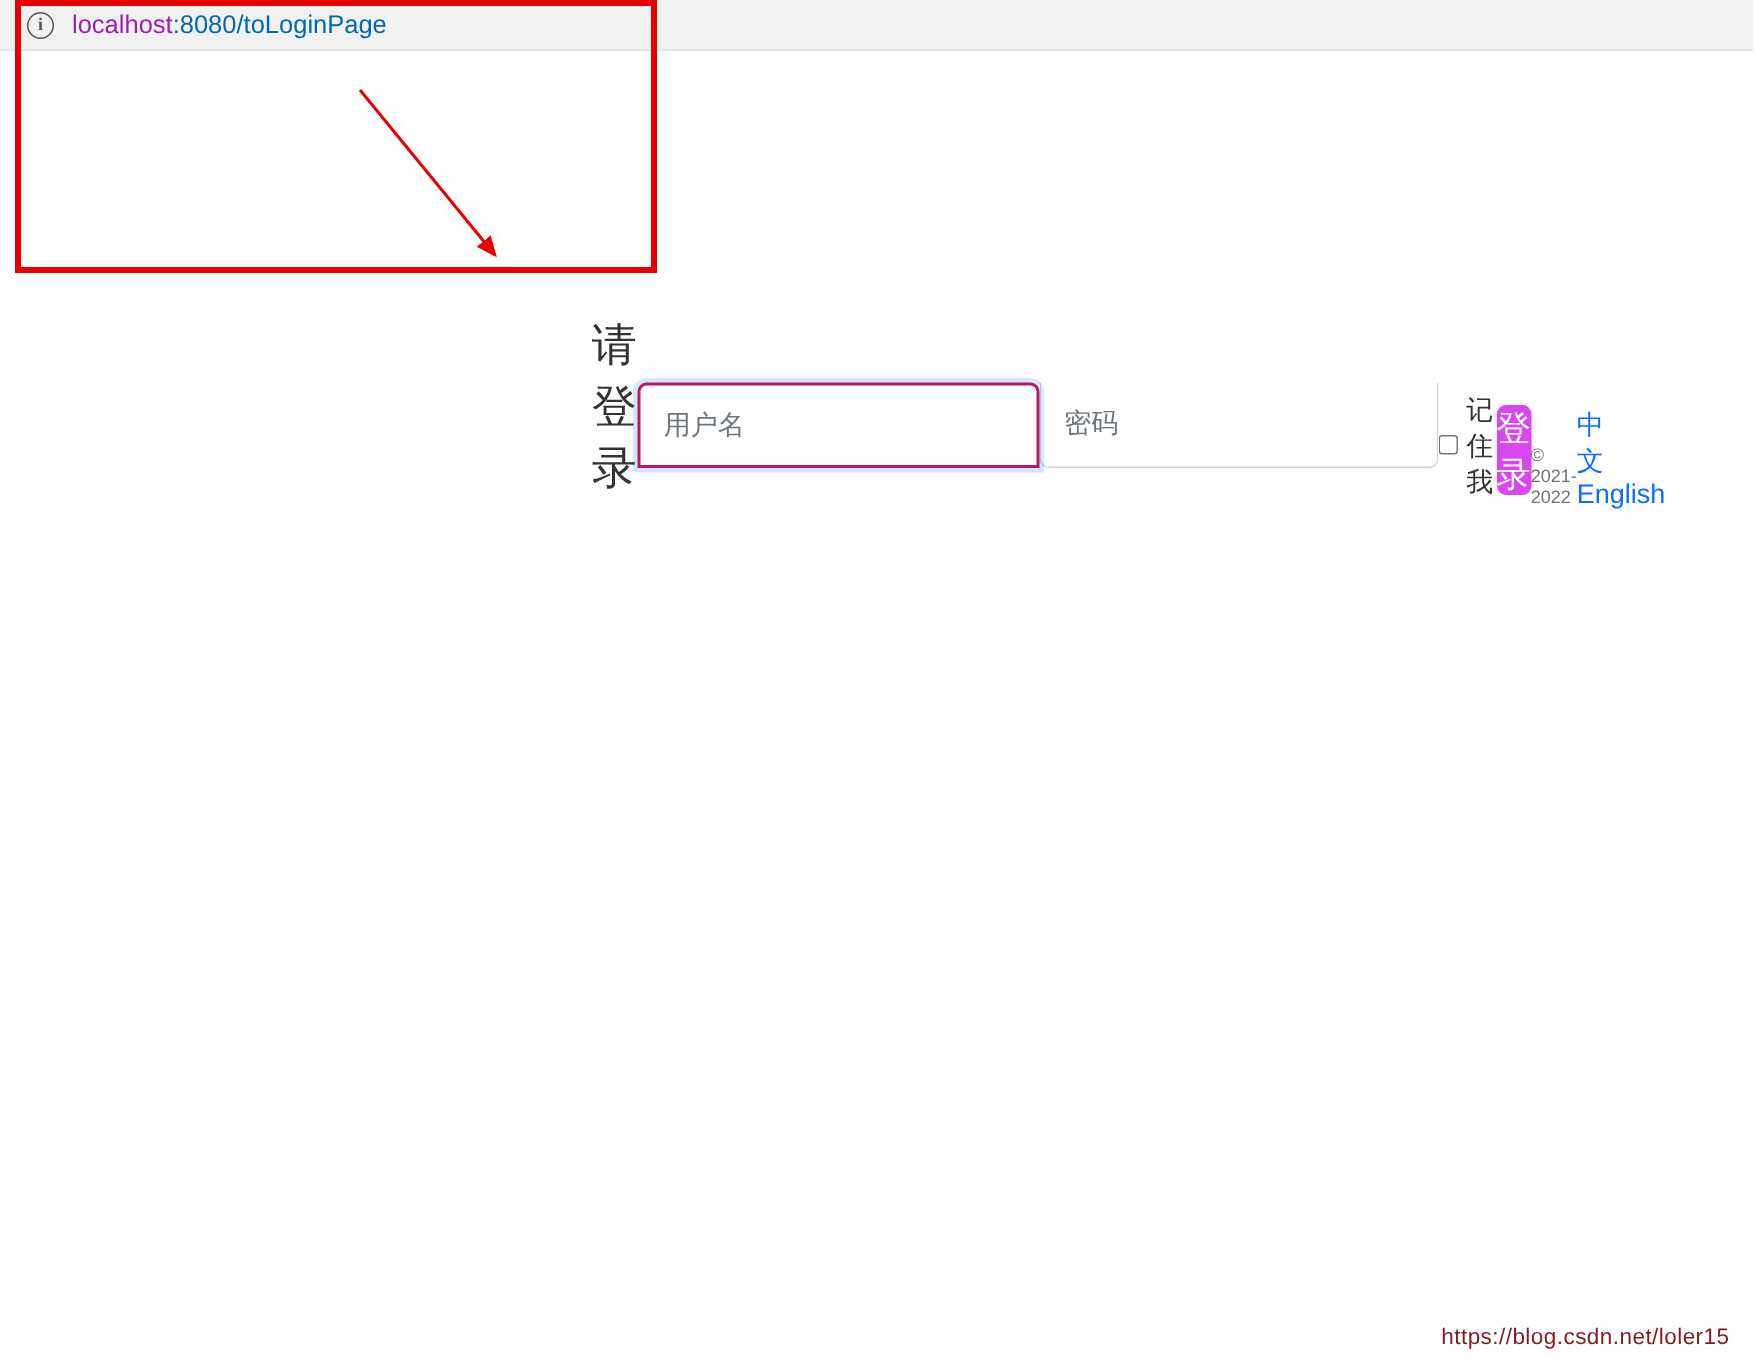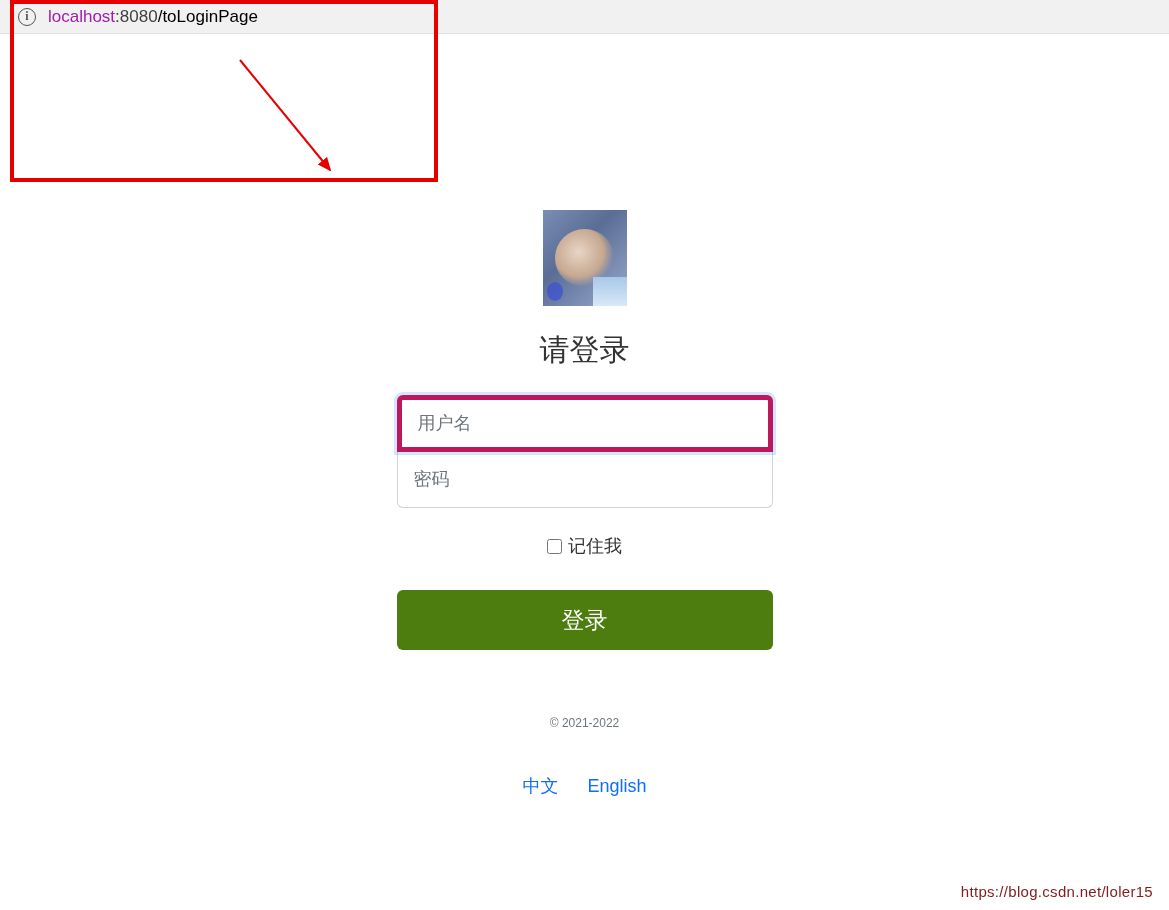--- a/index.html
+++ b/index.html
@@ -29,22 +29,22 @@
       display: flex;
       align-items: center;
       justify-content: center;
       font-size: 12px;
       color: #555;
       margin-right: 12px;
       font-weight: bold;
       font-family: Georgia, serif;
     }
     .url-host { color: #a21caf; }
-    .url-port { color: #404040; }
-    .url-path { color: #000000; }
+    .url-port { color: #0369a1; }
+    .url-path { color: #0369a1; }
     .annotation-box {
       position: absolute;
       top: 0;
       left: 10px;
       width: 428px;
       height: 182px;
       border: 4px solid #e60000;
       pointer-events: none;
       z-index: 10;
     }
@@ -57,21 +57,21 @@
       pointer-events: none;
       z-index: 11;
     }
     .login-container {
       position: absolute;
       top: 210px;
       left: 50%;
       transform: translateX(-50%);
       width: 380px;
       display: flex;
-      flex-direction: column;
+      flex-direction: row;
       align-items: center;
     }
     .avatar {
       width: 84px;
       height: 96px;
       background: linear-gradient(135deg, #7a8db5 0%, #5a6d95 40%, #9aabcf 100%);
       position: relative;
       overflow: hidden;
       margin-bottom: 24px;
     }
@@ -117,21 +117,21 @@
       padding: 0 16px;
       font-size: 18px;
       color: #495057;
       outline: none;
     }
     .form-control::placeholder {
       color: #6c757d;
     }
     .username-input {
       border-radius: 6px 6px 0 0;
-      border: 5px solid #be185d;
+      border: 2px solid #be185d;
       box-shadow: 0 0 0 3px rgba(13, 110, 253, 0.18);
       position: relative;
       z-index: 2;
     }
     .password-input {
       border-radius: 0 0 6px 6px;
       border-top: none;
       margin-top: -1px;
     }
     .remember-row {
@@ -143,21 +143,21 @@
       color: #333;
     }
     .remember-row input[type="checkbox"] {
       width: 15px;
       height: 15px;
       margin-right: 6px;
     }
     .login-button {
       width: 376px;
       height: 60px;
-      background: #4d7c0f;
+      background: #d946ef;
       color: #fff;
       border: none;
       border-radius: 6px;
       font-size: 23px;
       margin-top: 32px;
       cursor: pointer;
     }
     .copyright {
       margin-top: 66px;
       font-size: 12px;

